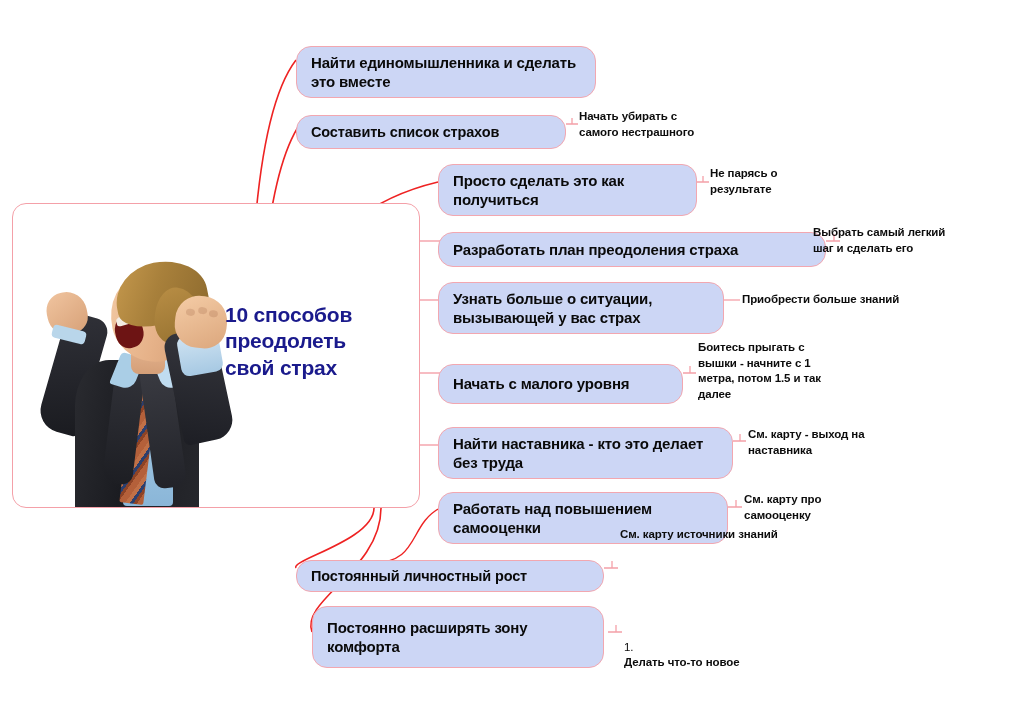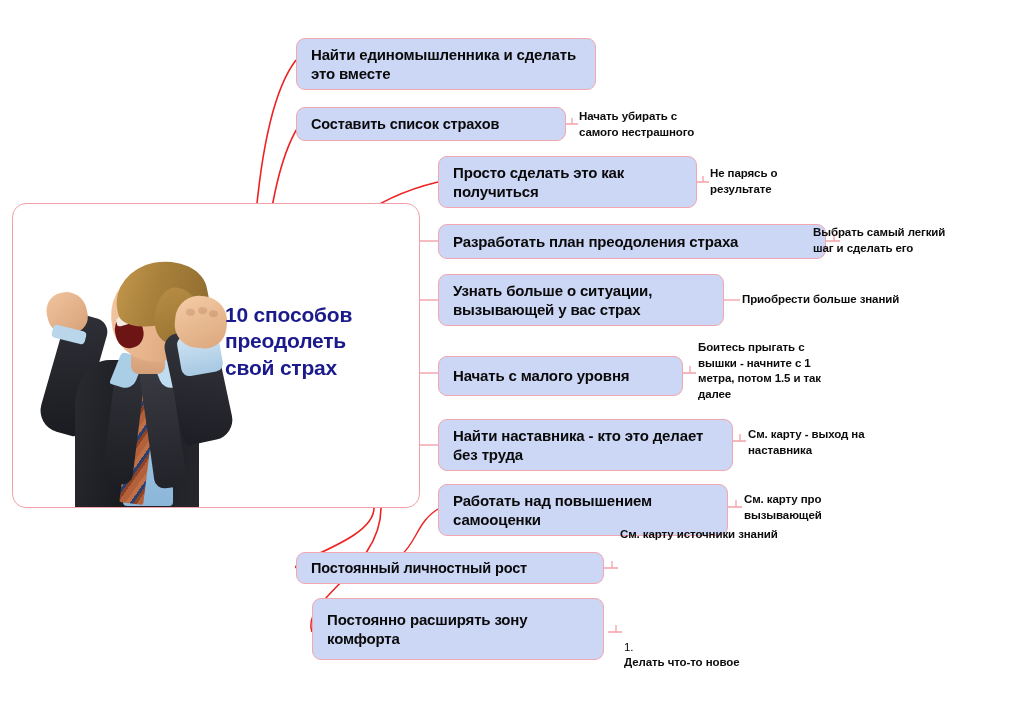--- a/index.html
+++ b/index.html
@@ -215,29 +215,30 @@
     border-radius: 50%;
     width: 9px; height: 7px;
   }
 
   
   .node {
     position: absolute;
     box-sizing: border-box;
     background: #ccd6f5;
     border: 1.4px solid #f2a7b0;
-    border-radius: 9px;
+    border-radius: 15px;
     color: #0a0a0a;
     font-weight: bold;
     font-size: 15px;
     line-height: 1.28;
     display: flex;
     align-items: center;
     padding: 4px 14px;
     letter-spacing: -0.15px;
+    margin-top: 8px;
   }
   .node.small { font-size: 14.5px; }
 
   
   .leaf {
     position: absolute;
     color: #0c0c0c;
     font-weight: bold;
     font-size: 11.5px;
     line-height: 1.35;
@@ -359,21 +360,21 @@
 
   <div class="leaf" style="left: 698px; top: 340px; width: 180px; white-space: pre-line;">Боитесь прыгать с
 вышки - начните с 1
 метра, потом 1.5 и так
 далее</div>
 
   <div class="leaf" style="left: 748px; top: 427px; width: 165px; white-space: pre-line;">См. карту - выход на
 наставника</div>
 
   <div class="leaf" style="left: 744px; top: 492px; width: 150px; white-space: pre-line;">См. карту про
-вызывающей</div>
+самооценку</div>
 
   <div class="leaf" style="left: 620px; top: 527px; width: 230px; white-space: pre-line;">См. карту источники знаний</div>
 
   <div class="leaf" style="left: 624px; top: 624px; width: 200px; white-space: pre-line;">
     <span class="num">1. </span>
     <span>Делать что-то новое</span>
   </div>
 
 
 </div>

